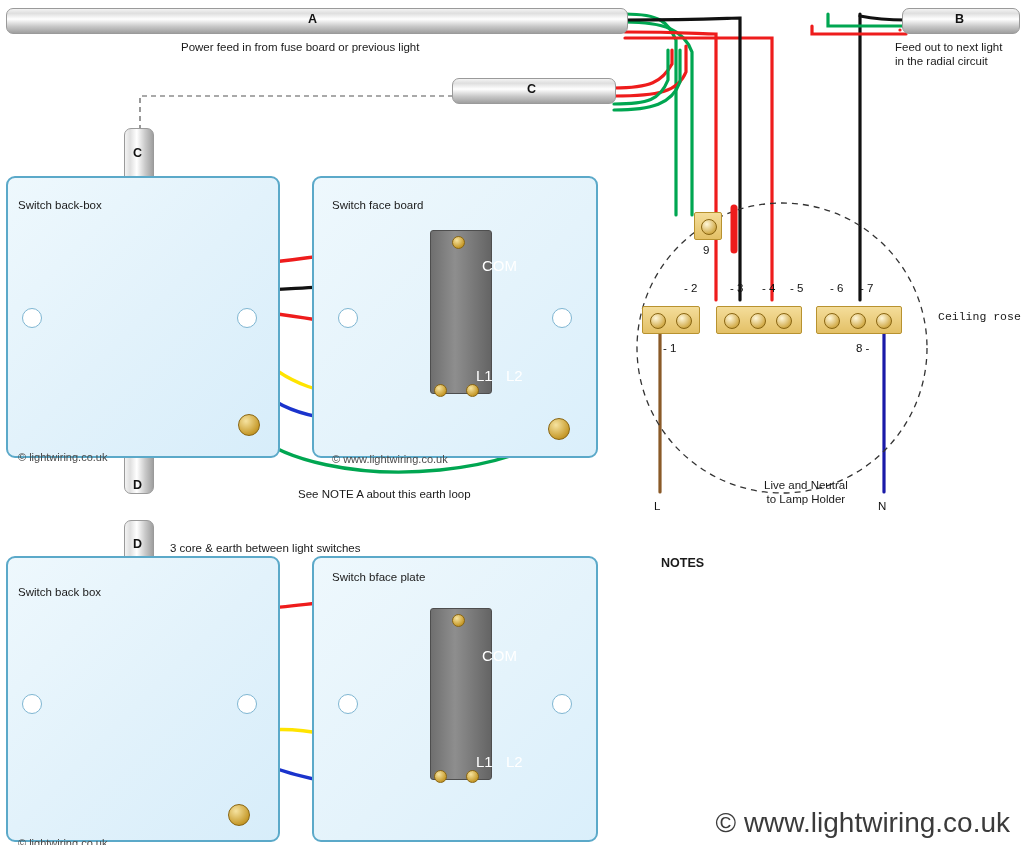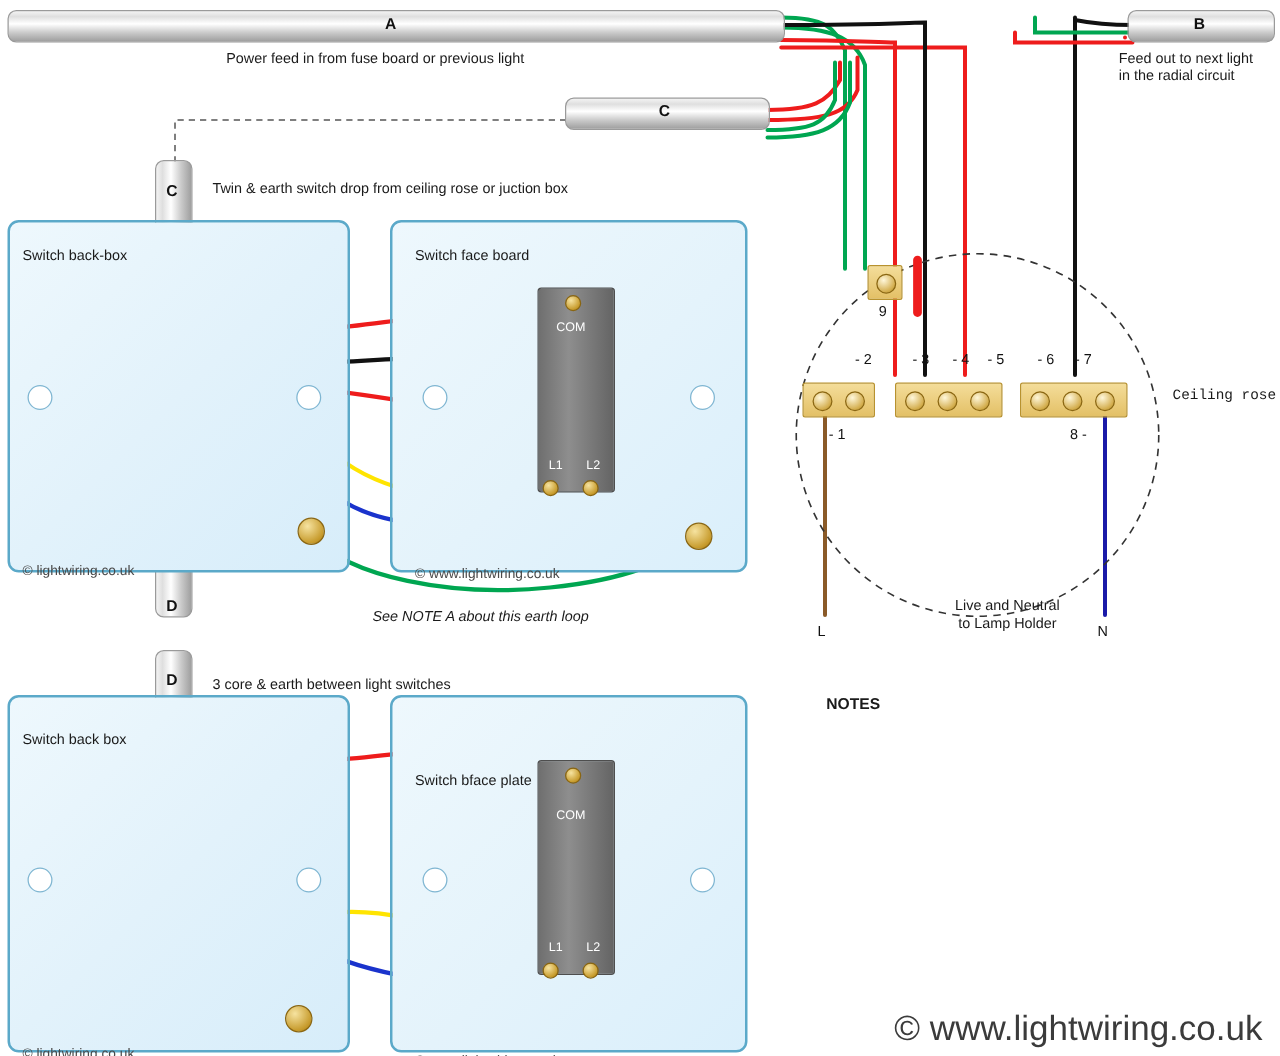--- a/index.html
+++ b/index.html
@@ -6,21 +6,21 @@
   body{width:1024px;height:845px;position:relative;font-family:"Liberation Sans",sans-serif;overflow:hidden;}
   .stage{position:absolute;left:0;top:0;width:1024px;height:845px;}
   .lbl{position:absolute;font-size:11.5px;color:#1a1a1a;line-height:1.25;white-space:pre;}
   .lbl.b{font-weight:bold;}
   .cable{position:absolute;border-radius:7px;background:linear-gradient(to bottom,#f3f3f3 0%,#dfdfdf 18%,#ffffff 42%,#c9c9c9 72%,#9f9f9f 100%);border:1px solid #9a9a9a;}
   .cable-v{position:absolute;border-radius:7px;background:linear-gradient(to right,#f3f3f3 0%,#dfdfdf 18%,#ffffff 42%,#c9c9c9 72%,#9f9f9f 100%);border:1px solid #9a9a9a;}
   .cap{position:absolute;font-size:12.5px;font-weight:bold;color:#111;}
   .backbox{position:absolute;border:2px solid #5ba9c9;border-radius:9px;background:linear-gradient(135deg,#eef8fd 0%,#e2f2fb 50%,#d7edfa 100%);}
   .faceplate{position:absolute;border:2px solid #5ba9c9;border-radius:9px;background:linear-gradient(135deg,#eef8fd 0%,#e4f3fb 55%,#daeffb 100%);}
   .rocker{position:absolute;background:linear-gradient(to right,#6f6f6f,#8e8e8e 40%,#646464);border:1px solid #4e4e4e;border-radius:3px;}
-  .rocker span{position:absolute;color:#fff;font-size:10px;}
+  .rocker span{position:absolute;color:#fff;font-size:15px;margin-left:37px;}
   .screwhole{position:absolute;border:1.5px solid #7fb6d2;border-radius:50%;background:#fff;}
   .terminal{position:absolute;border-radius:50%;background:radial-gradient(circle at 35% 30%,#f6e3a0,#c79b2c 70%,#9d7516);border:1px solid #8a6612;}
   .tblock{position:absolute;background:linear-gradient(to bottom,#f4dd9a,#e3c066);border:1px solid #b8922f;border-radius:2px;}
   .scr{position:absolute;border-radius:50%;background:radial-gradient(circle at 35% 30%,#fff7d9,#d3ad4d 70%,#a07f20);border:1px solid #8a6612;}
   .txt{position:absolute;font-size:11.5px;color:#111;}
   .wm{position:absolute;font-size:11px;color:#4a4a4a;margin-top:23px;}
   svg{position:absolute;left:0;top:0;}
   .bigwm{position:absolute;right:14px;bottom:6px;font-size:28px;color:#3b3b3b;font-family:"Liberation Sans",sans-serif;}
 </style>
 </head>
@@ -124,23 +124,22 @@
 
   <div class="cable-v" style="left:124px;top:382px;width:28px;height:110px;"></div>
   <div class="cap" style="left:133px;top:478px;">D</div>
 
   <div class="cable-v" style="left:124px;top:520px;width:28px;height:60px;"></div>
   <div class="cap" style="left:133px;top:537px;">D</div>
 
   <div class="lbl" style="left:181px;top:40px;">Power feed in from fuse board or previous light</div>
   <div class="lbl" style="left:895px;top:40px;">Feed out to next light
 in the radial circuit</div>
-  <div class="lbl" style="left:170px;top:144px;">Twin &amp; earth switch drop from ceiling rose or juction box</div>
   <div class="lbl" style="left:170px;top:541px;">3 core &amp; earth between light switches</div>
-  <div class="lbl" style="left:298px;top:487px;font-style:italic;">See NOTE A about this earth loop</div>
+  <div class="lbl" style="left:298px;top:487px;">See NOTE A about this earth loop</div>
   <div class="lbl" style="left:938px;top:310px;font-family:Liberation Mono, monospace;">Ceiling rose</div>
   <div class="lbl" style="left:716px;top:478px;text-align:center;margin-left:48px;">Live and Neutral
 to Lamp Holder</div>
 
   <div class="backbox" style="left:6px;top:176px;width:270px;height:278px;"></div>
   <div class="lbl" style="left:18px;top:198px;">Switch back-box</div>
   <div class="screwhole" style="left:22px;top:308px;width:18px;height:18px;"></div>
   <div class="screwhole" style="left:237px;top:308px;width:18px;height:18px;background:#fff;"></div>
   <div class="wm" style="left:18px;top:428px;">© lightwiring.co.uk</div>
   <div class="terminal" style="left:238px;top:414px;width:20px;height:20px;"></div>
@@ -161,21 +160,21 @@
   <div class="wm" style="left:332px;top:430px;">© www.lightwiring.co.uk</div>
 
   <div class="backbox" style="left:6px;top:556px;width:270px;height:282px;"></div>
   <div class="lbl" style="left:18px;top:585px;">Switch back box</div>
   <div class="screwhole" style="left:22px;top:694px;width:18px;height:18px;"></div>
   <div class="screwhole" style="left:237px;top:694px;width:18px;height:18px;background:#fff;"></div>
   <div class="terminal" style="left:228px;top:804px;width:20px;height:20px;"></div>
   <div class="wm" style="left:18px;top:814px;">© lightwiring.co.uk</div>
 
   <div class="faceplate" style="left:312px;top:556px;width:282px;height:282px;"></div>
-  <div class="lbl" style="left:332px;top:618px;text-align:right;">Switch bface plate</div>
+  <div class="lbl" style="left:332px;top:570px;text-align:right;">Switch bface plate</div>
   <div class="screwhole" style="left:338px;top:694px;width:18px;height:18px;background:#fff;"></div>
   <div class="screwhole" style="left:552px;top:694px;width:18px;height:18px;"></div>
   <div class="rocker" style="left:430px;top:608px;width:60px;height:170px;">
     <span style="left:14px;top:38px;">COM</span>
     <span style="left:8px;top:144px;">L1</span>
     <span style="left:38px;top:144px;">L2</span>
   </div>
   <div class="terminal" style="left:452px;top:614px;width:11px;height:11px;"></div>
   <div class="terminal" style="left:434px;top:770px;width:11px;height:11px;"></div>
   <div class="terminal" style="left:466px;top:770px;width:11px;height:11px;"></div>

